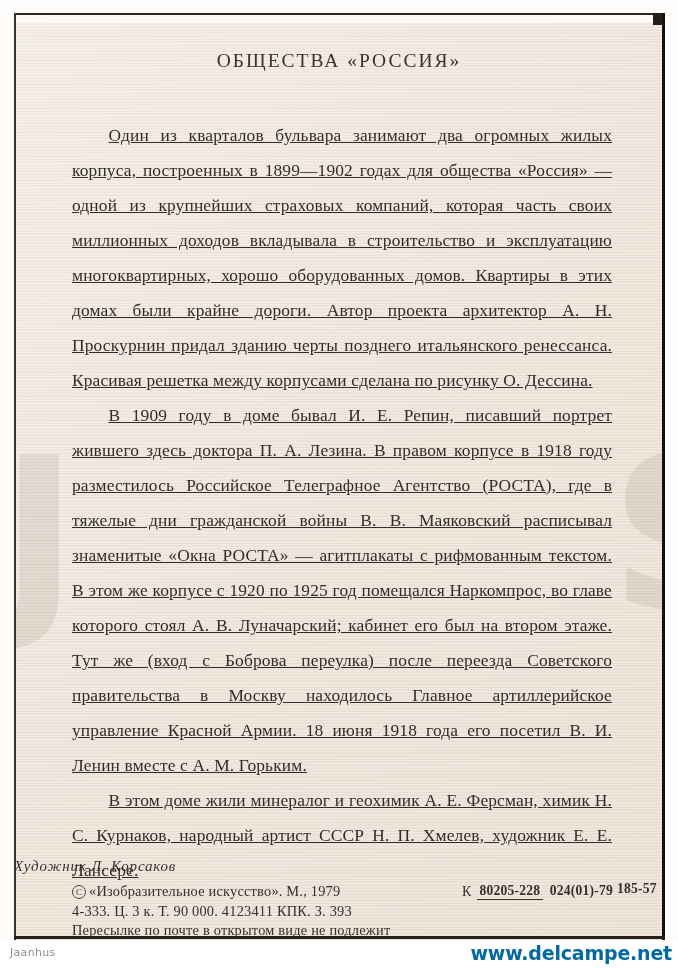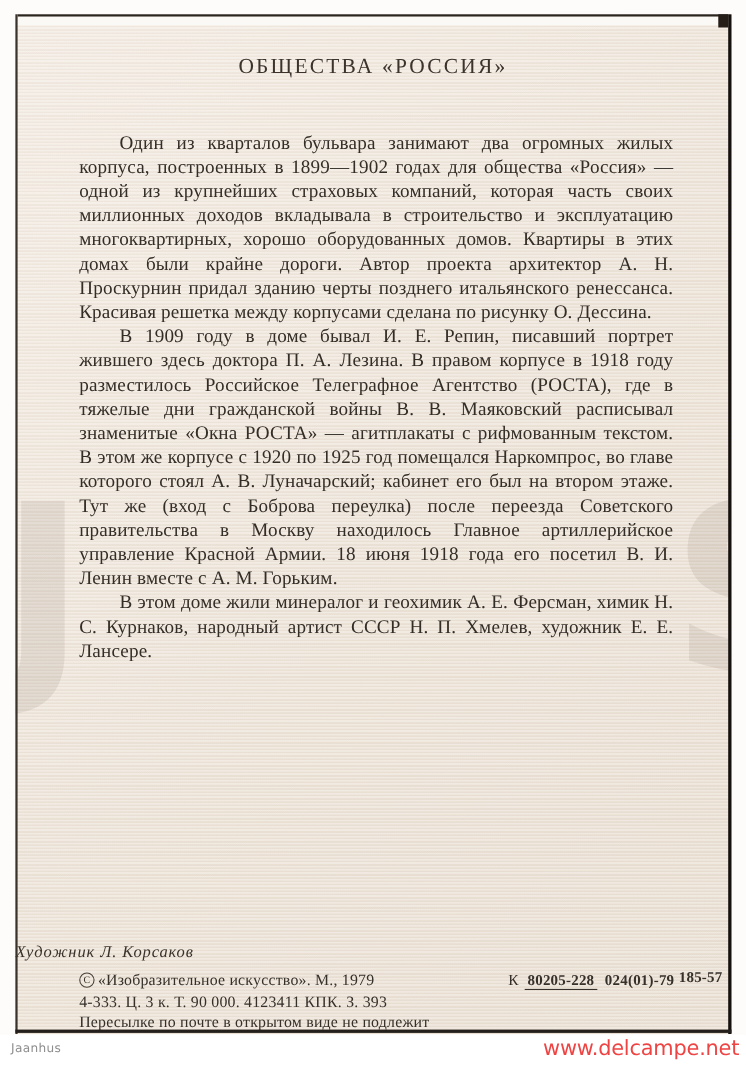--- a/index.html
+++ b/index.html
@@ -42,22 +42,22 @@
     font-size: 11px;
     color: #8e8e8e;
     letter-spacing: .3px;
   }
   #banner-right {
     position: absolute;
     right: 6px;
     top: 1px;
     font-family: "DejaVu Sans", sans-serif;
     font-size: 19px;
-    font-weight: 400;
-    color: #ef4444;
+    font-weight: 700;
+    color: #0369a1;
     letter-spacing: -.2px;
   }
 
   
   #postcard {
     position: absolute;
     left: 14px;
     top: 13px;
     width: 650px;
     height: 927px;
@@ -150,25 +150,26 @@
   }
   #title-line-2 { letter-spacing: 2.0px; }
 
   #body-text {
     position: absolute;
     left: 58px;
     top: 105px;
     width: 540px;
     color: #332d27;
     font-size: 17.4px;
-    line-height: 22px;
+    line-height: 35px;
     text-align: justify;
     text-justify: inter-word;
     letter-spacing: .15px;
     font-family: "Liberation Serif", "DejaVu Serif", serif;
+    text-decoration: underline;
   }
   #body-text p {
     margin: 0;
     text-indent: 2.1em;
   }
   #body-text p:last-child { text-align: justify; }
 
   
   #artist-credit {
     position: absolute;

